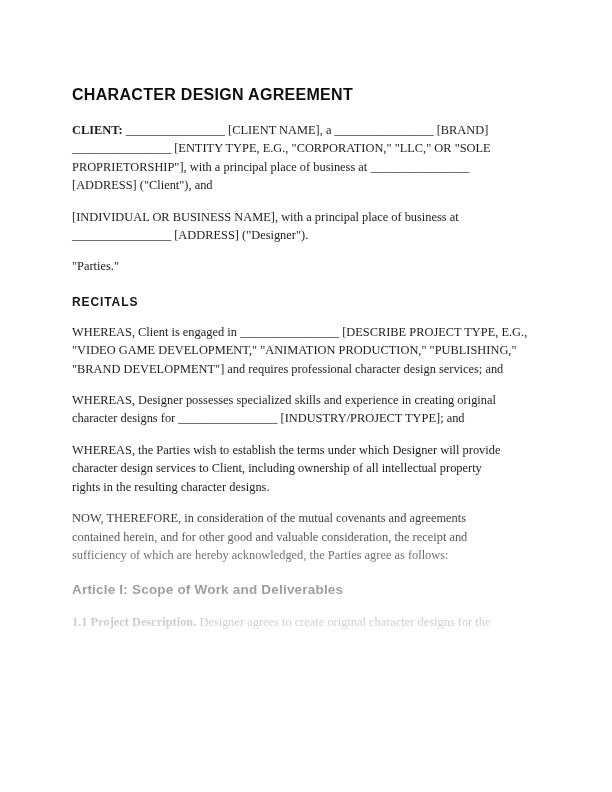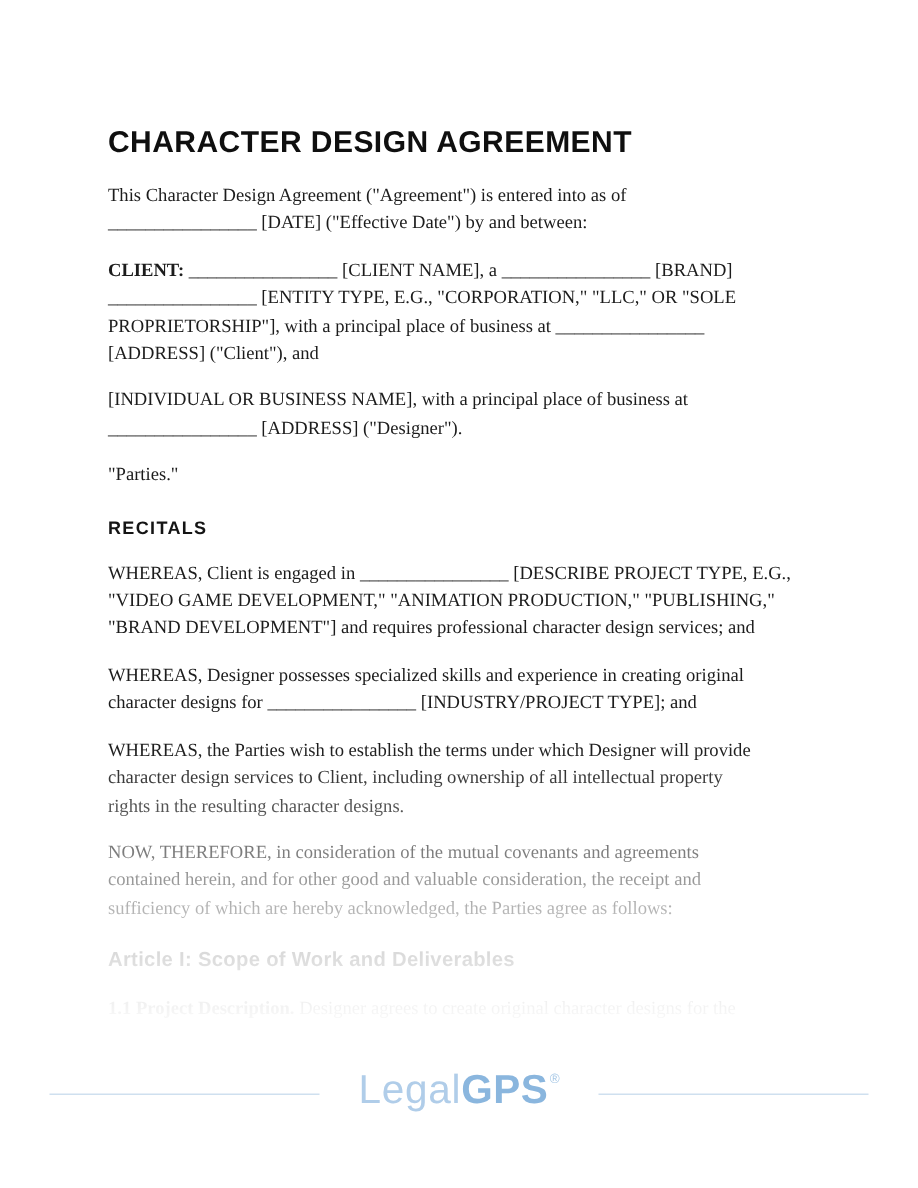--- a/index.html
+++ b/index.html
@@ -13,21 +13,21 @@
     color: #1c1c1c;
   }
   .content {
     position: absolute;
     left: 72px;
     top: 84px;
     width: 468px;
   }
   .doc-title {
     font-family: "Liberation Sans", sans-serif;
-    font-size: 20px;
+    font-size: 16px;
     font-weight: 700;
     letter-spacing: 0.3px;
     color: #0f0f0f;
     line-height: 22px;
     margin: 0 0 15px 0;
   }
   .para { margin: 0 0 13px 0; }
   .line {
     white-space: pre;
     font-size: 12.4px;
@@ -95,24 +95,20 @@
   }
 </style>
 </head>
 <body>
 
 <div class="page">
   <div class="content">
 
     <h1 class="doc-title">CHARACTER DESIGN AGREEMENT</h1>
 
-    <div class="para">
-      <div class="line">This Character Design Agreement ("Agreement") is entered into as of</div>
-      <div class="line">________________ [DATE] ("Effective Date") by and between:</div>
-    </div>
 
     <div class="para">
       <div class="line"><b>CLIENT:</b><span> ________________ [CLIENT NAME], a ________________ [BRAND]</span></div>
       <div class="line">________________ [ENTITY TYPE, E.G., "CORPORATION," "LLC," OR "SOLE</div>
       <div class="line">PROPRIETORSHIP"], with a principal place of business at ________________</div>
       <div class="line">[ADDRESS] ("Client"), and</div>
     </div>
 
     <div class="para">
       <div class="line">[INDIVIDUAL OR BUSINESS NAME], with a principal place of business at</div>
@@ -151,18 +147,13 @@
     <div class="article-heading">Article I: Scope of Work and Deliverables</div>
 
     <div class="para">
       <div class="line"><b>1.1 Project Description.</b><span> Designer agrees to create original character designs for the</span></div>
     </div>
 
   </div>
 
   <div class="fade-overlay"></div>
 
-  <div class="footer">
-    <span class="footer-rule"></span>
-    <span class="brand-logo"><span class="brand-light">Legal</span><span class="brand-bold">GPS</span><span class="brand-reg">®</span></span>
-    <span class="footer-rule"></span>
-  </div>
 </div>
 
 </body></html>

